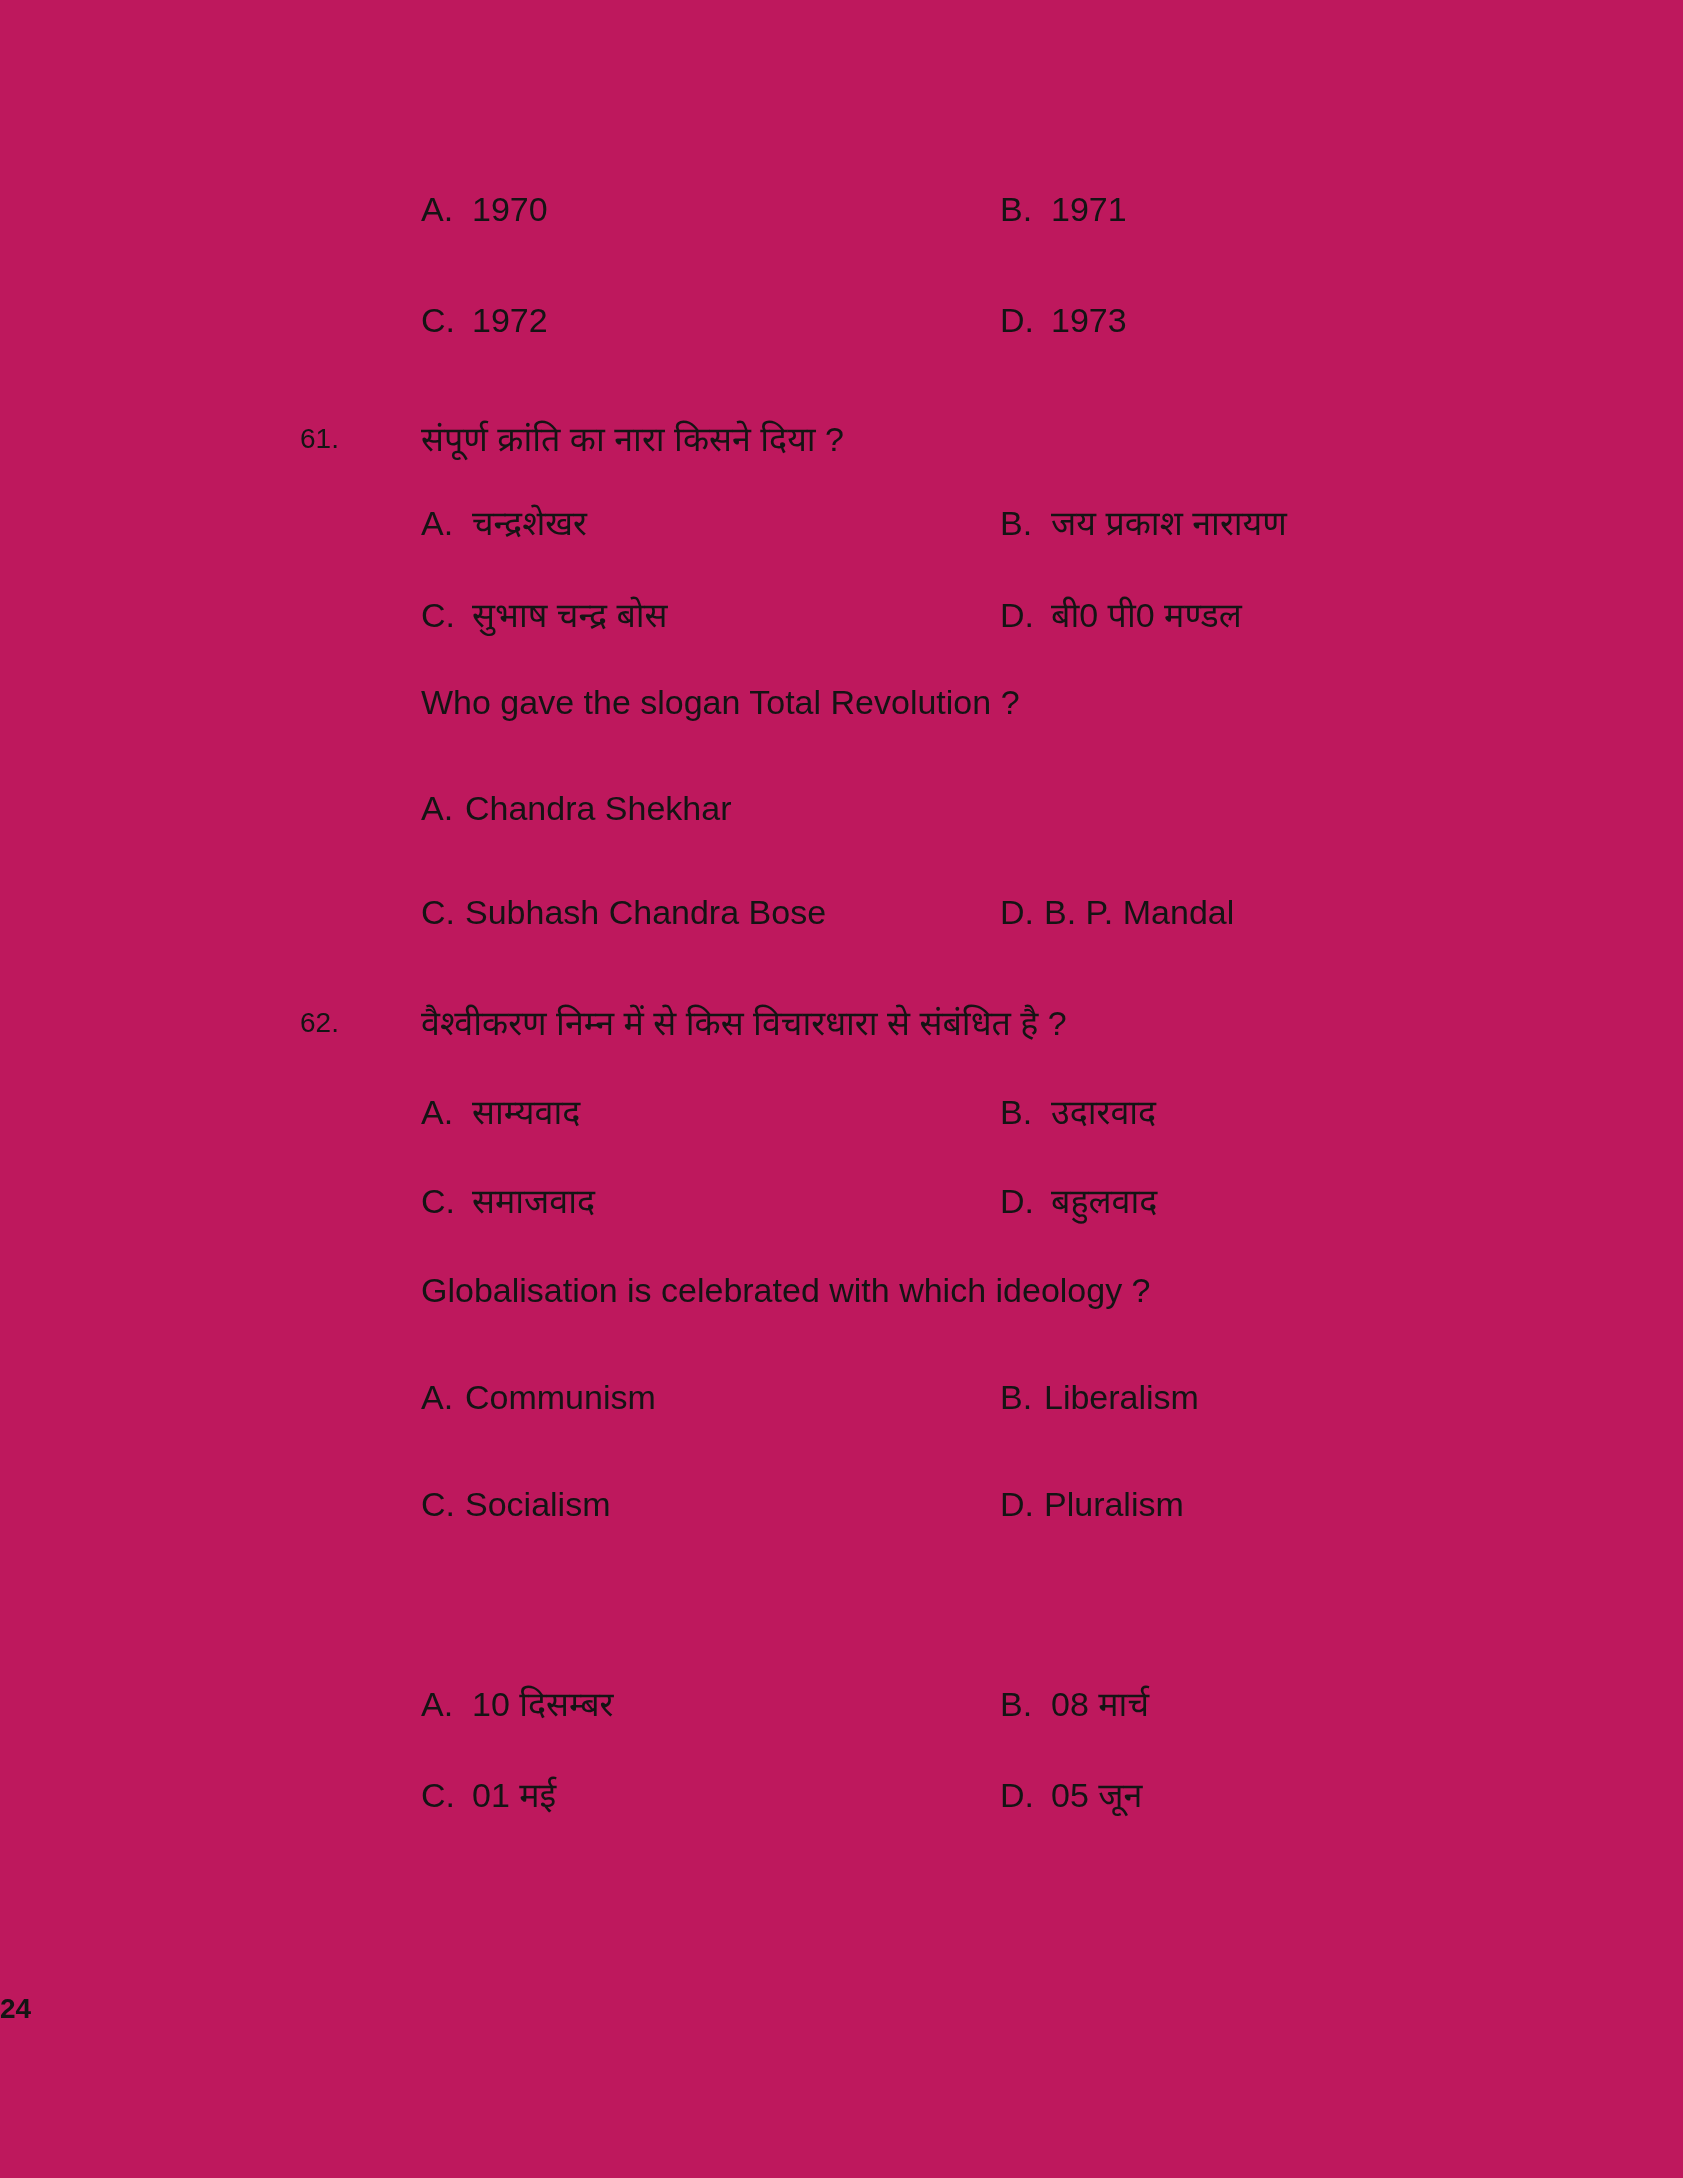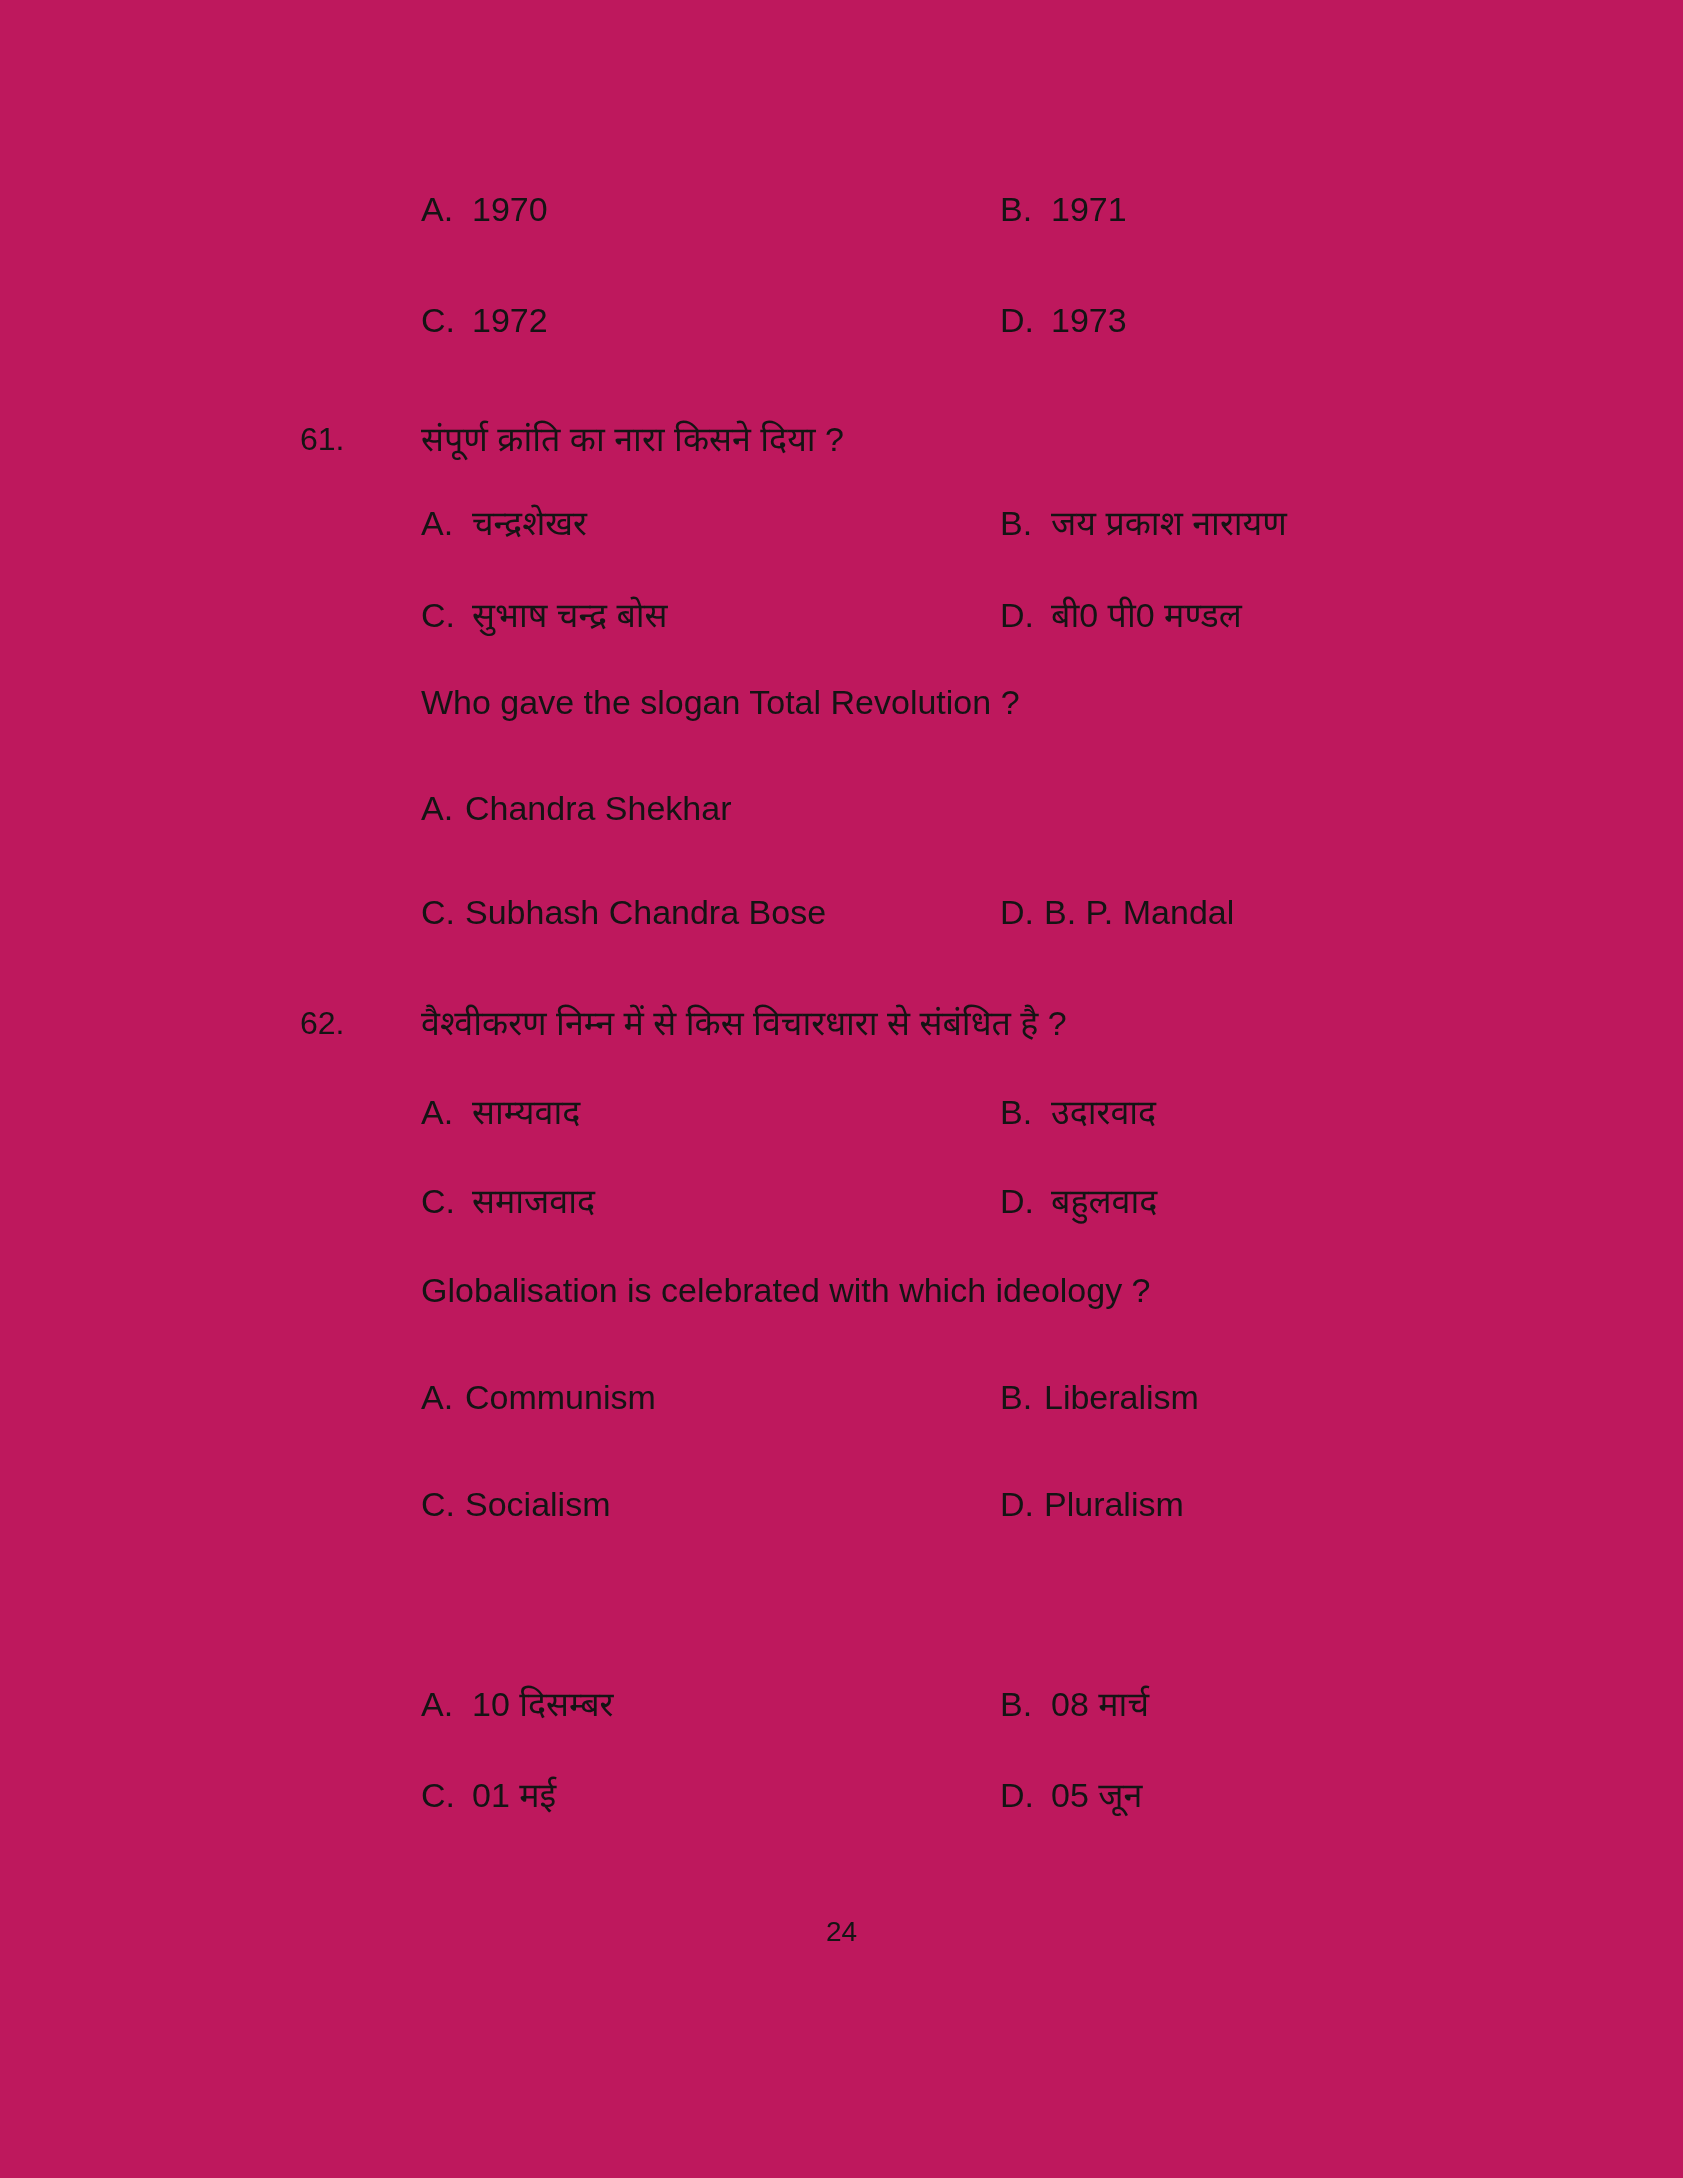--- a/index.html
+++ b/index.html
@@ -20,21 +20,21 @@
     position: absolute;
     left: 0;
     width: 100%;
     height: 46px;
     line-height: 46px;
     font-size: 34px;
   }
   .qnum {
     position: absolute;
     left: 300px;
-    font-size: 32px;
+    font-size: 28px;
   }
   .qtext {
     position: absolute;
     left: 421px;
     white-space: nowrap;
   }
   .cell-a {
     position: absolute;
     left: 421px;
     white-space: nowrap;
@@ -46,26 +46,27 @@
   }
   .letter {
     display: inline-block;
     min-width: 51px;
   }
   .eng .letter {
     min-width: 44px;
   }
   .footer {
     position: absolute;
-    top: 1915px;
+    top: 1992px;
     left: 0;
     width: 100%;
-    text-align: center;
+    text-align: left;
     font-size: 28px;
     line-height: 34px;
+    font-weight: bold;
   }
 </style>
 </head>
 <body>
 
 <div class="page">
 
   <div class="row" style="top:186px">
     <span class="cell-a"><span class="letter">A.</span><span>1970</span></span>
     <span class="cell-b"><span class="letter">B.</span><span>1971</span></span>

